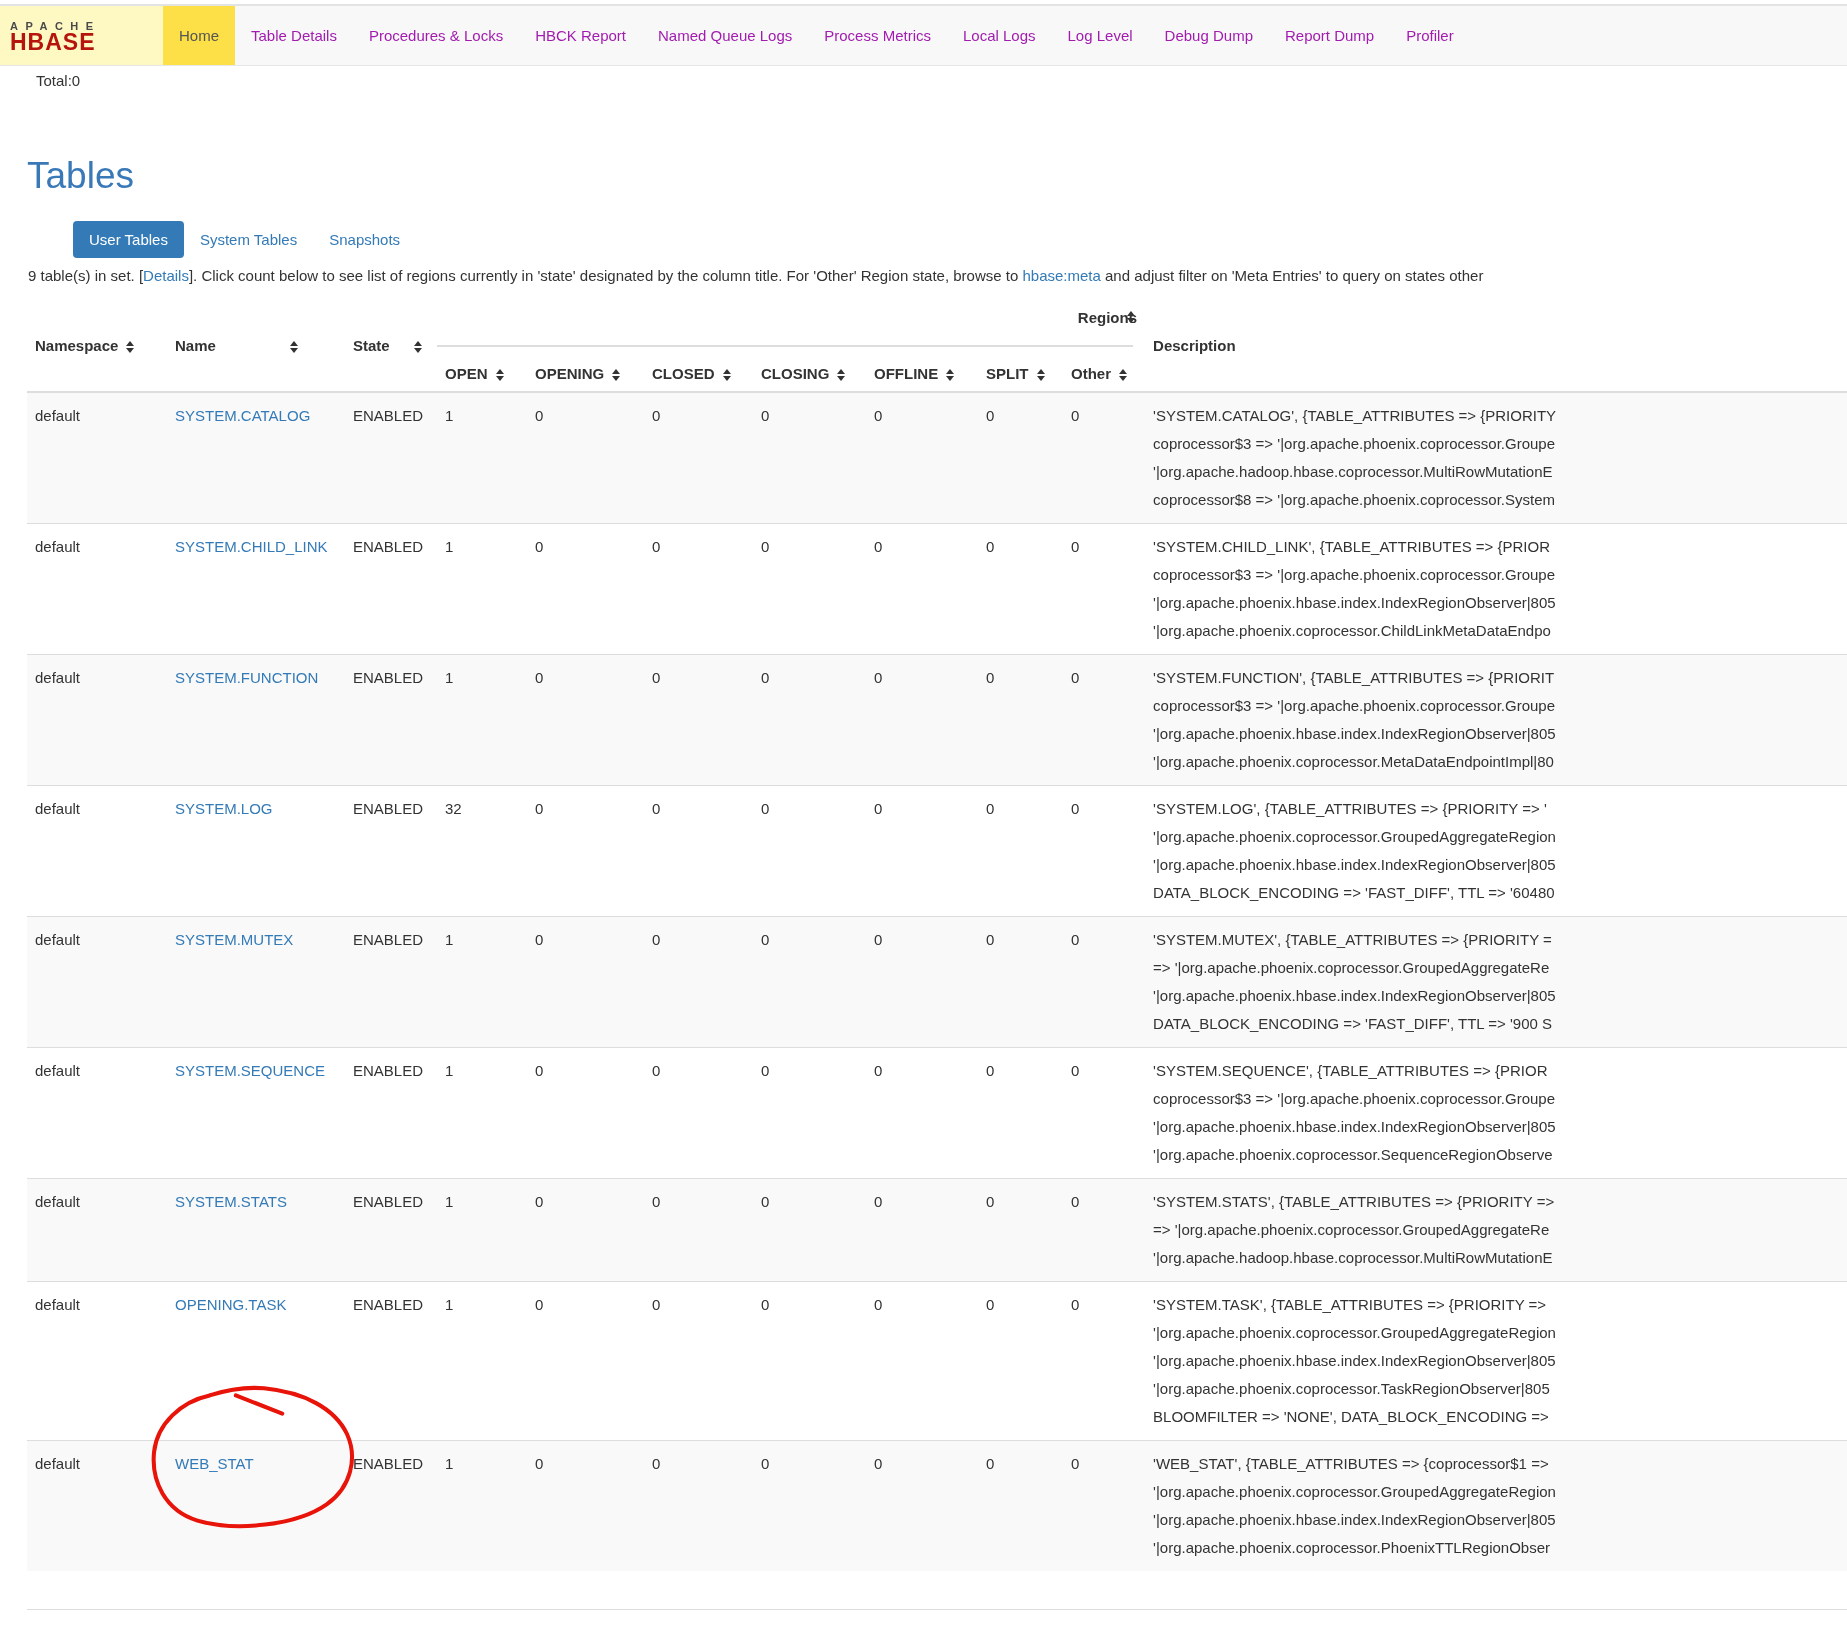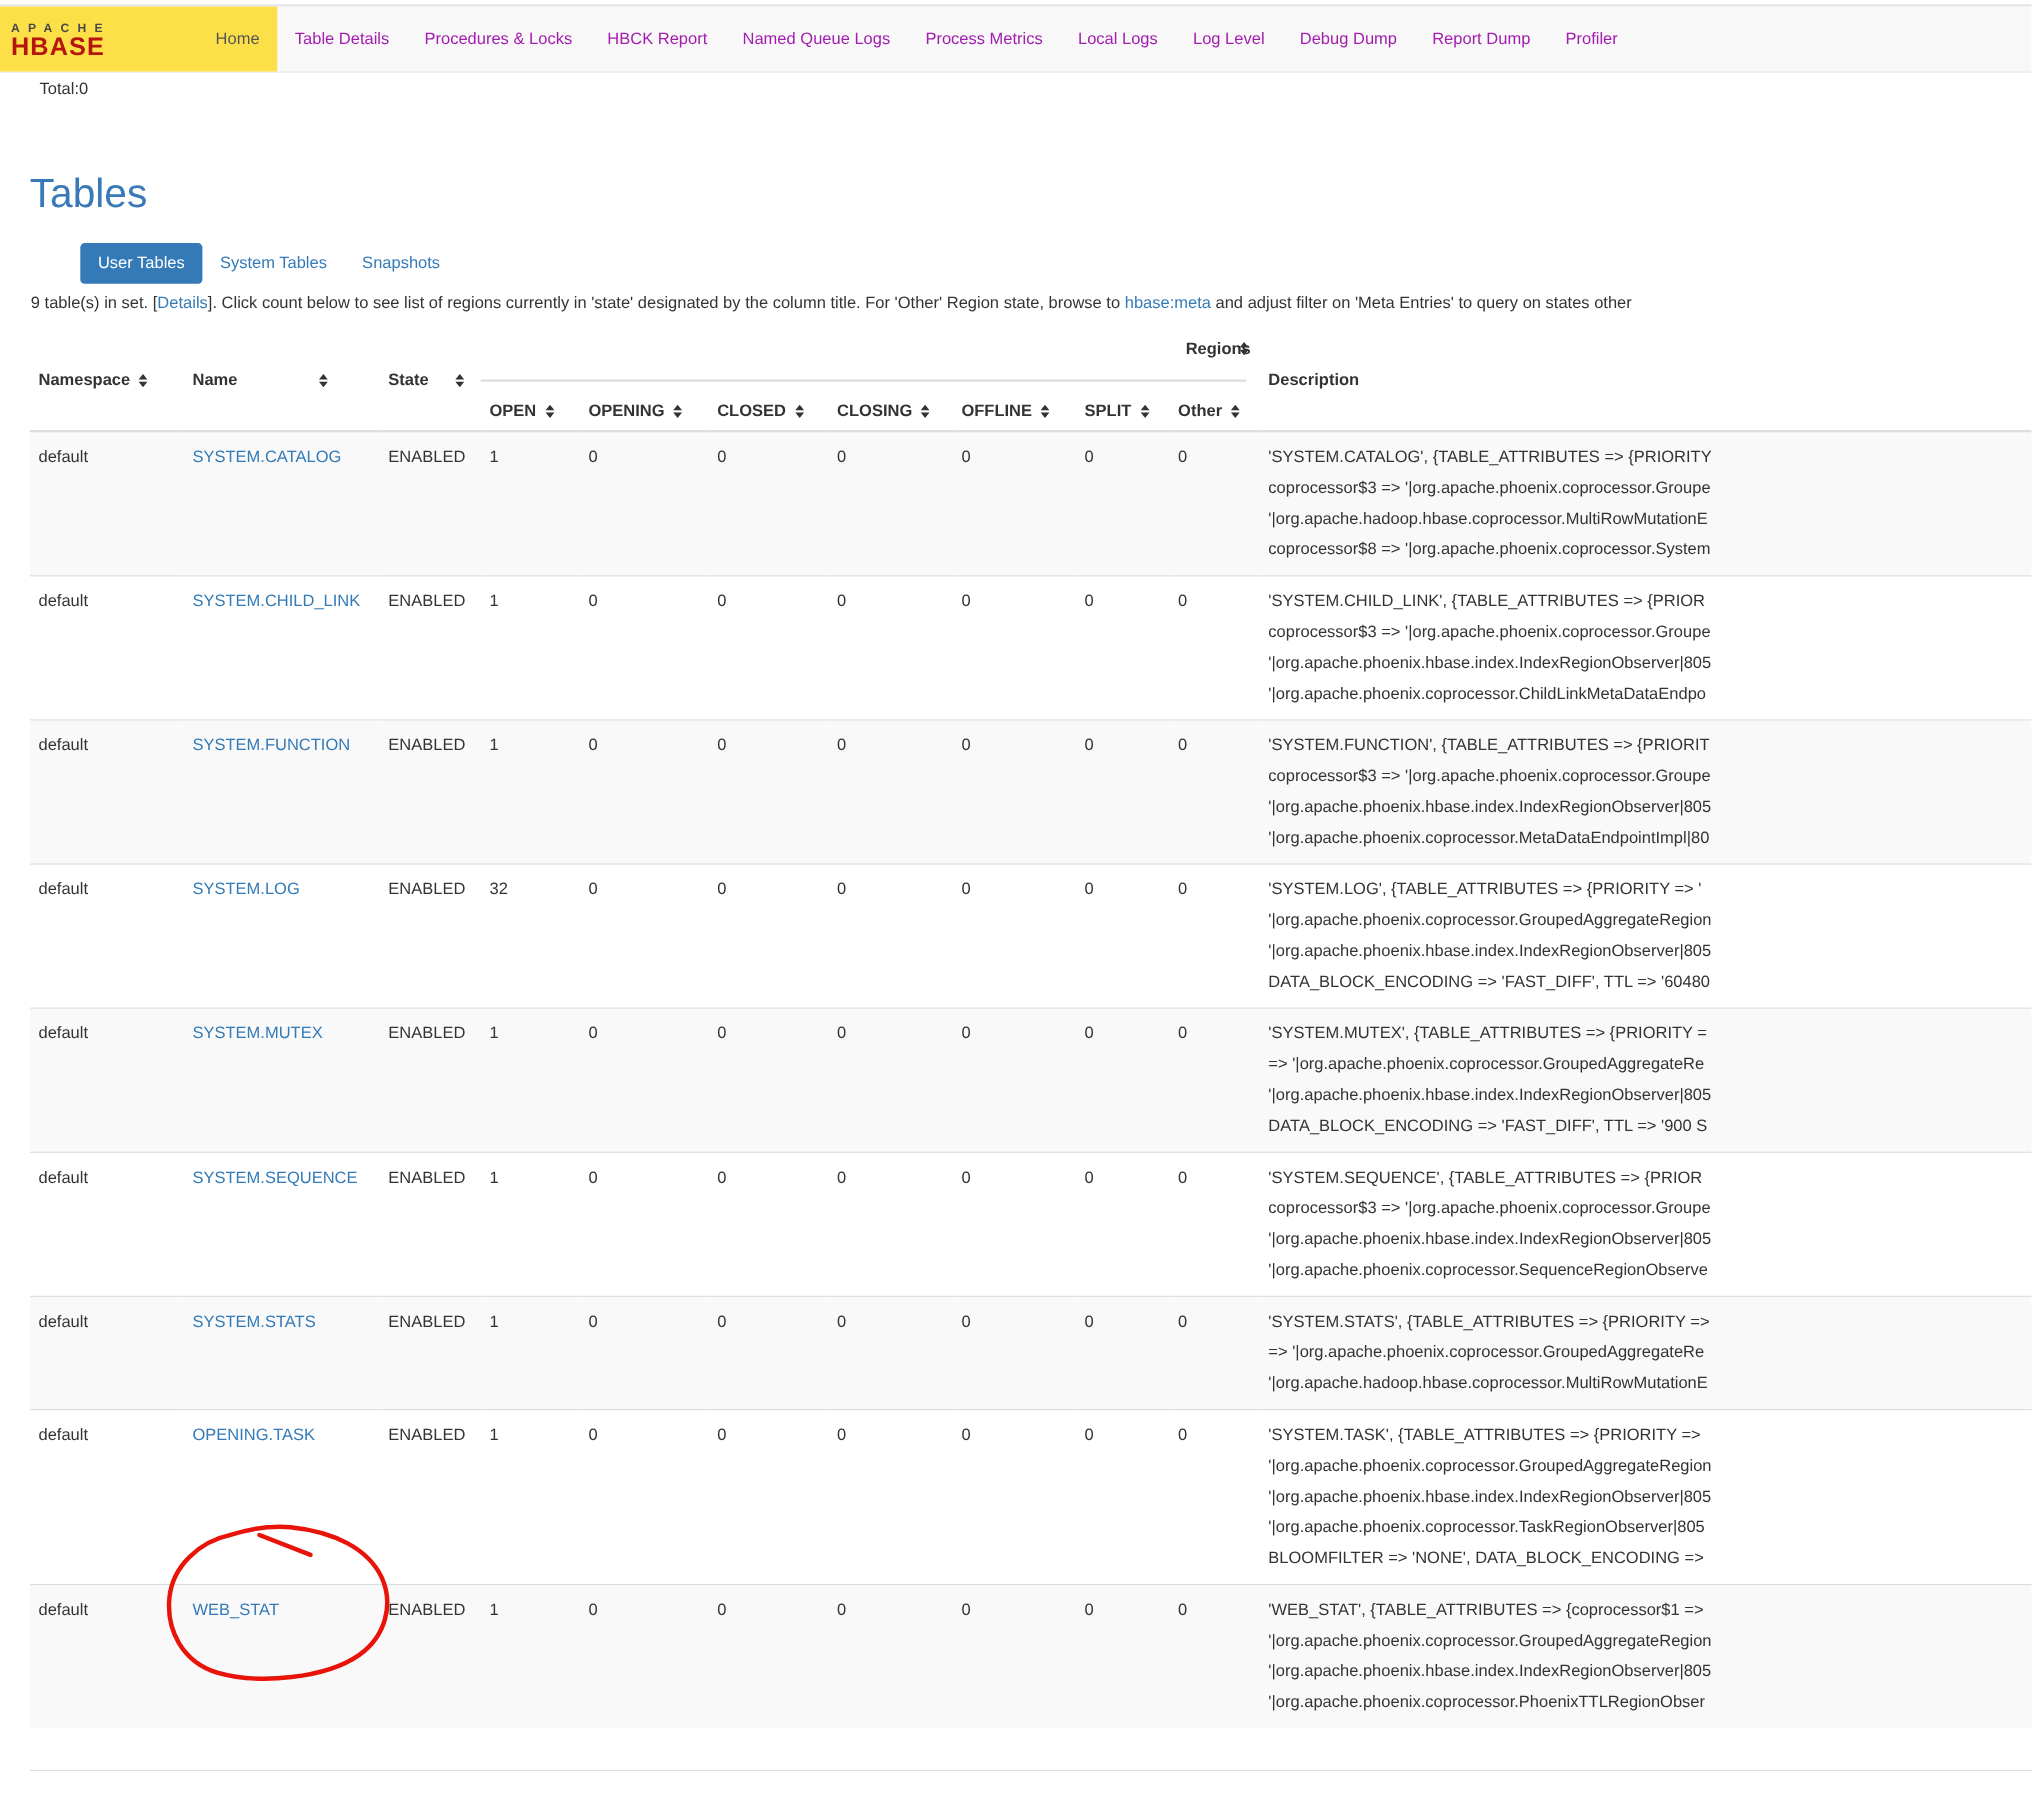--- a/index.html
+++ b/index.html
@@ -3,21 +3,21 @@
 <meta charset="utf-8">
 <style>
   * { margin:0; padding:0; box-sizing:border-box; }
   html,body { width:1847px; height:1647px; overflow:hidden; background:#fff;
     font-family:"Liberation Sans", sans-serif; font-size:15px; color:#333; }
 
   
   .topstrip { height:6px; background:#fff; border-bottom:2px solid #e3e3e3; }
   .navbar { display:flex; align-items:stretch; height:60px; background:#f8f8f8;
             border-bottom:1px solid #e7e7e7; }
-  .brand { background:#fde047; width:180px; display:flex; flex-direction:column;
+  .brand { background:#fef9c3; width:163px; display:flex; flex-direction:column;
            justify-content:center; padding-left:10px; }
   .brand .apache { font-size:11px; font-weight:bold; letter-spacing:7.5px;
                    color:#4a4a4a; margin-bottom:1px; }
   .brand .hbase { font-size:23px; font-weight:800; color:#b5150c;
                   letter-spacing:1px; line-height:0.82; }
   .nav-menu { display:flex; }
   .nav-item { line-height:60px; padding:0 16px; color:#a21caf; text-decoration:none;
               font-size:15px; white-space:nowrap; cursor:pointer; }
   .nav-item.active { background:#fde047; color:#555; }
 

